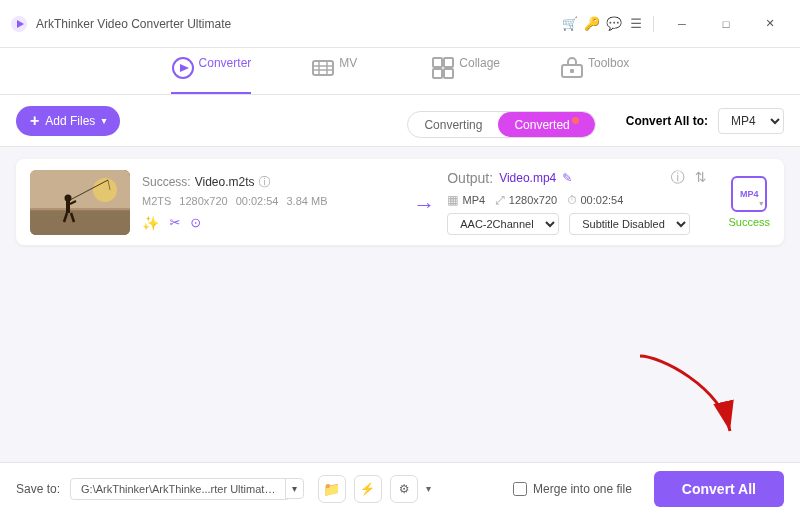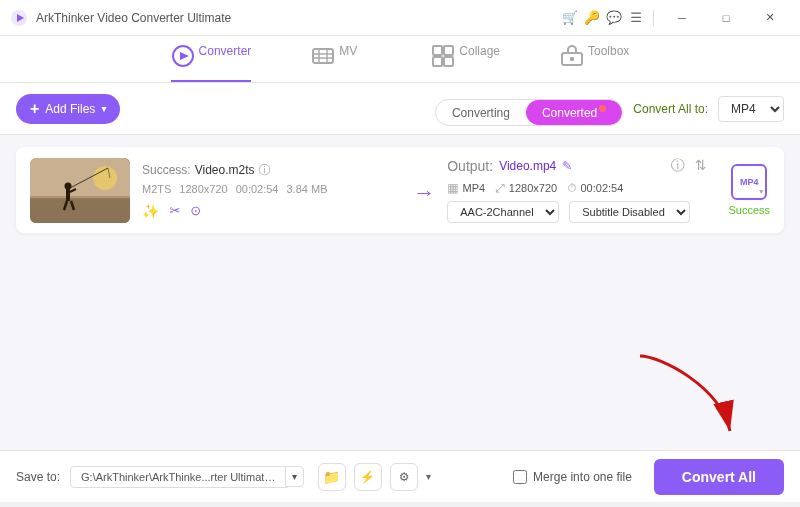--- a/index.html
+++ b/index.html
@@ -9,21 +9,21 @@
       width: 800px;
       height: 507px;
       overflow: hidden;
       font-size: 12px;
       color: #333;
     }
 
     
     .title-bar {
       background: #fff;
-      height: 36px;
+      height: 48px;
       display: flex;
       align-items: center;
       padding: 0 10px;
       border-bottom: 1px solid #e5e5e5;
       user-select: none;
     }
     .title-bar-logo {
       width: 18px;
       height: 18px;
       margin-right: 8px;
@@ -137,21 +137,23 @@
       display: inline-block;
       width: 7px;
       height: 7px;
       background: #ff6b6b;
       border-radius: 50%;
       vertical-align: super;
       margin-left: 2px;
     }
     .convert-all-label {
       font-size: 12px;
-      color: #4d7c0f;
+      color: #000000;
+      margin-left: 20px;
+      font-weight: bold;
     }
     .convert-all-select {
       border: 1px solid #ddd;
       border-radius: 4px;
       padding: 4px 8px;
       font-size: 12px;
       color: #333;
       background: white;
       cursor: pointer;
     }

